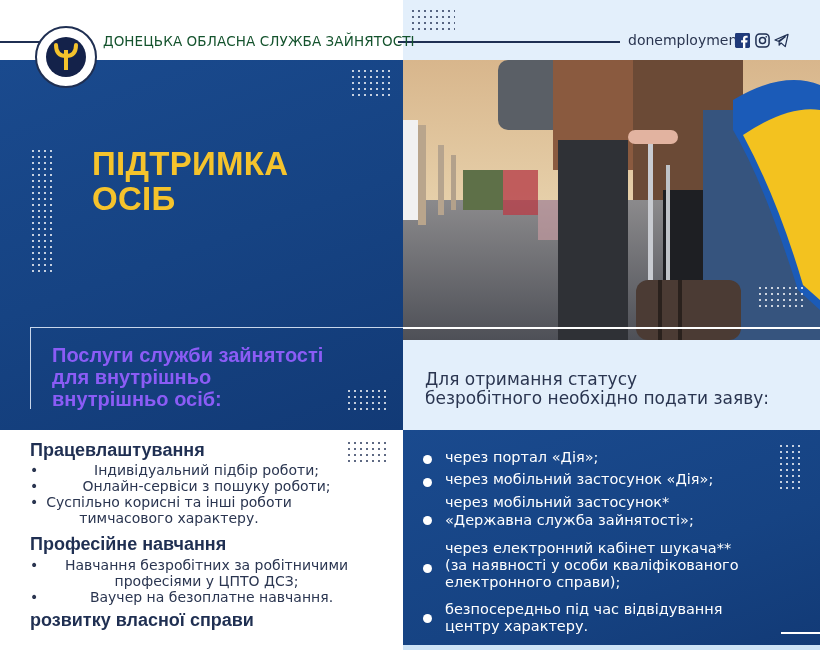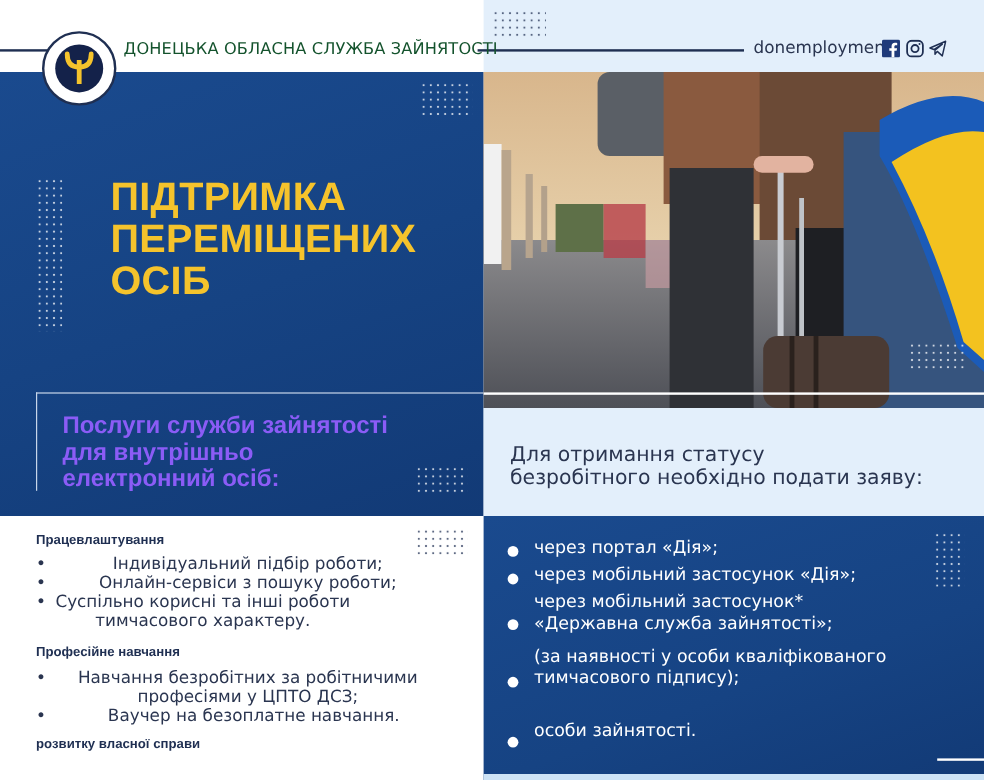--- a/index.html
+++ b/index.html
@@ -31,21 +31,21 @@
   
   .photo { left: 403px; top: 60px; width: 417px; height: 280px; overflow: hidden; background: linear-gradient(180deg, #c9a884 0%, #b89b7c 30%, #7f7c78 60%, #56575c 100%); }
   .photo-line { left: 403px; top: 327px; width: 417px; height: 2px; background: #ffffff; }
 
   
   .request { left: 403px; top: 340px; width: 417px; height: 90px; background: #e3effb; }
   .request-text { left: 425px; top: 370px; font-size: 17px; line-height: 19px; color: #2a3550; }
 
   
   .lower-left { left: 0; top: 430px; width: 403px; height: 220px; background: #ffffff; }
-  .sec-head { font-family: "Liberation Sans", sans-serif; font-weight: bold; font-size: 11px; line-height: 19px; color: #1f2f52; }
+  .sec-head { font-family: "Liberation Sans", sans-serif; font-weight: bold; font-size: 18px; line-height: 19px; color: #1f2f52; }
   .bul { font-size: 14px; line-height: 16px; color: #2a3550; text-align: center; }
   .bul li { list-style: none; position: relative; padding-left: 17px; }
   .bul li::before { content: "•"; position: absolute; left: 2px; }
 
   
   .lower-right { left: 403px; top: 430px; width: 417px; height: 220px; background: linear-gradient(160deg, #1a4a8e 0%, #164383 60%, #123a76 100%); }
   .opt { left: 445px; color: #ffffff; font-size: 14.5px; line-height: 17px; }
   .opt-dot { left: 423px; width: 9px; height: 9px; border-radius: 50%; background: #ffffff; }
   .bottom-strip { left: 403px; top: 645px; width: 417px; height: 5px; background: #cde3f6; }
 </style>
@@ -82,29 +82,28 @@
 <svg class="abs social" style="left:774px;" viewBox="0 0 16 16">
   <path d="M1 7.5 L15 1.5 L12 14.5 L7.5 10.5 L5.5 13 L5.5 9.5 L12 4 L4.5 8.8 Z" fill="none" stroke="#1f2f52" stroke-width="1.3" stroke-linejoin="round"></path>
 </svg>
 
 <div class="abs hero"></div>
 <div class="abs dots" style="left:350px;top:68px;width:44px;height:28px;"></div>
 <div class="abs dots" style="left:30px;top:148px;width:22px;height:128px;"></div>
 
 <div class="abs hero-title">
   <div>ПІДТРИМКА</div>
-  <div>ПЕРЕМІЩЕНИХ</div>
   <div>ОСІБ</div>
 </div>
 
 <div class="abs services-box"></div>
 <div class="abs services-title">
   <div>Послуги служби зайнятості</div>
   <div>для внутрішньо</div>
-  <div>електронний осіб:</div>
+  <div>внутрішньо осіб:</div>
 </div>
 <div class="abs dots" style="left:346px;top:388px;width:44px;height:24px;"></div>
 
 <div class="abs photo">
   <svg width="417" height="280" viewBox="0 0 417 280">
     <defs>
       <linearGradient id="ceil" x1="0" y1="0" x2="0" y2="1">
         <stop offset="0" stop-color="#d8b68c"></stop>
           <stop offset="1" stop-color="#e6cfa9"></stop>
       </linearGradient>
@@ -178,23 +177,25 @@
 <div class="abs opt" style="top:471px;">через мобільний застосунок «Дія»;</div>
 
 <div class="abs opt-dot" style="top:516px;"></div>
 <div class="abs opt" style="top:494px;">
   <div>через мобільний застосунок*</div>
   <div style="margin-top:1px;">«Державна служба зайнятості»;</div>
 </div>
 
 <div class="abs opt-dot" style="top:564px;"></div>
 <div class="abs opt" style="top:540px;">
+  <div>через електронний кабінет шукача**</div>
   <div>(за наявності у особи кваліфікованого</div>
-  <div>тимчасового підпису);</div>
+  <div>електронного справи);</div>
 </div>
 
 <div class="abs opt-dot" style="top:614px;"></div>
 <div class="abs opt" style="top:601px;">
-  <div>особи зайнятості.</div>
+  <div>безпосередньо під час відвідування</div>
+  <div>центру характеру.</div>
 </div>
 
 <div class="abs" style="left:781px;top:632px;width:39px;height:1.5px;background:#ffffff;"></div>
 <div class="abs bottom-strip"></div>
 
 </body></html>

